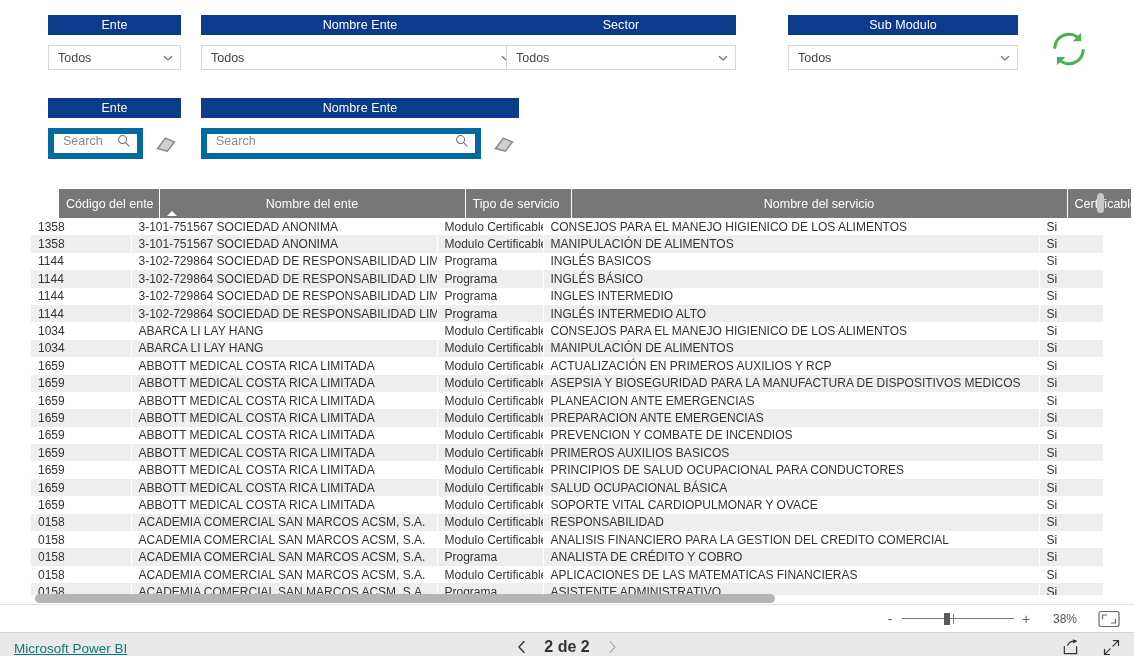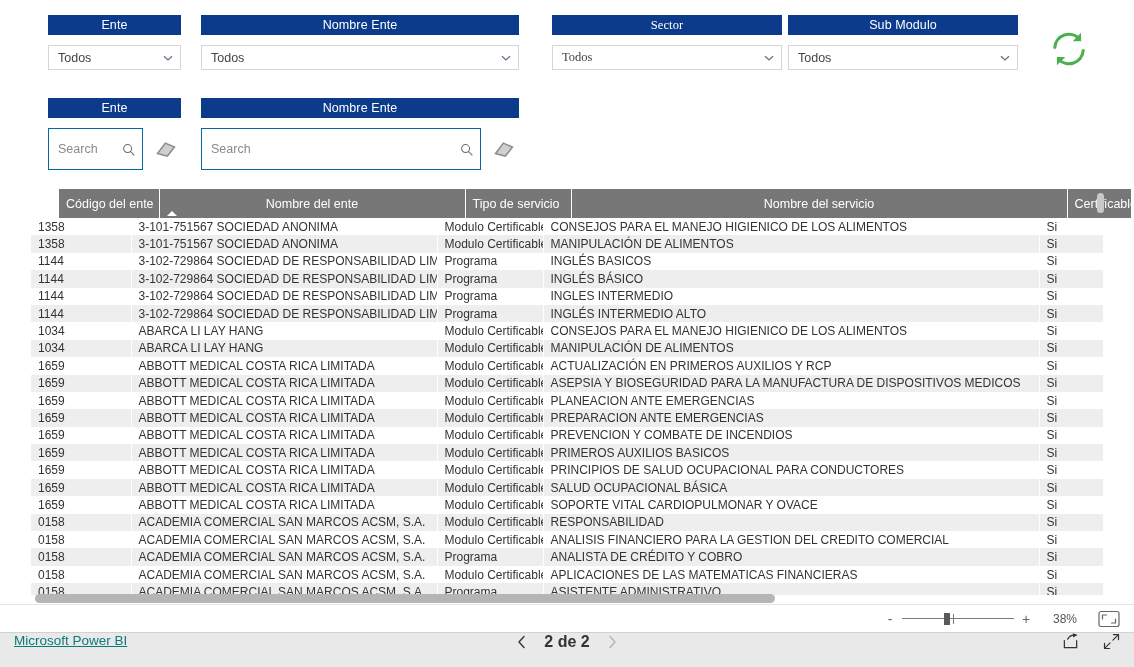--- a/index.html
+++ b/index.html
@@ -60,25 +60,25 @@
   }
   .chev svg { display: block; }
 
   
   .searchrow {
     padding-top: 10px;
     display: flex;
     align-items: center;
   }
   .searchbox {
-    height: 42px;
-    border: 1px solid #0369a1;
+    height: 31px;
+    border: 6px solid #0369a1;
     background: #ffffff;
     display: flex;
-    align-items: center;
+    align-items: flex-start;
     padding: 0 7px 0 9px;
     flex: 1;
   }
   .searchbox input {
     border: none; outline: none;
     background: transparent;
     font-family: "Liberation Sans", sans-serif;
     font-size: 12.5px;
     color: #555555;
     flex: 1;
@@ -241,25 +241,25 @@
     margin-left: 10px;
     color: #666666;
     cursor: pointer;
   }
   #fit-btn svg { display: block; }
 
   
   #footer {
     position: absolute;
     left: 0; top: 632px;
-    width: 1134px; height: 35px;
+    width: 1134px; height: 24px;
     background: #e9e9e9;
     border-top: 1px solid #d2d2d2;
     display: flex;
-    align-items: flex-start;
+    align-items: flex-end;
   }
   #brand-link {
     margin-left: 14px;
     color: #0d7a7a;
     font-size: 13.5px;
     text-decoration: underline;
     cursor: pointer;
   }
   #pager {
     position: absolute;
@@ -321,21 +321,21 @@
           <span class="combo-value">Todos</span>
           <span class="chev">
             <svg viewBox="0 0 12 12" fill="none" stroke="currentColor" stroke-width="1.2">
                 <path d="M2 4.2 L6 8 L10 4.2"></path>
               </svg>
           </span>
         </div>
       </div>
     </div>
 
-    <div class="slicer" id="sl-d-2" style="left: 552px; top: 15px; width: 230px; font-family: Liberation Serif, serif;">
+    <div class="slicer" id="sl-d-2" style="left: 506px; top: 15px; width: 230px;">
       <div class="slicer-title">Sector</div>
       <div class="slicer-body">
         <div class="combo">
           <span class="combo-value">Todos</span>
           <span class="chev">
             <svg viewBox="0 0 12 12" fill="none" stroke="currentColor" stroke-width="1.2">
                 <path d="M2 4.2 L6 8 L10 4.2"></path>
               </svg>
           </span>
         </div>

